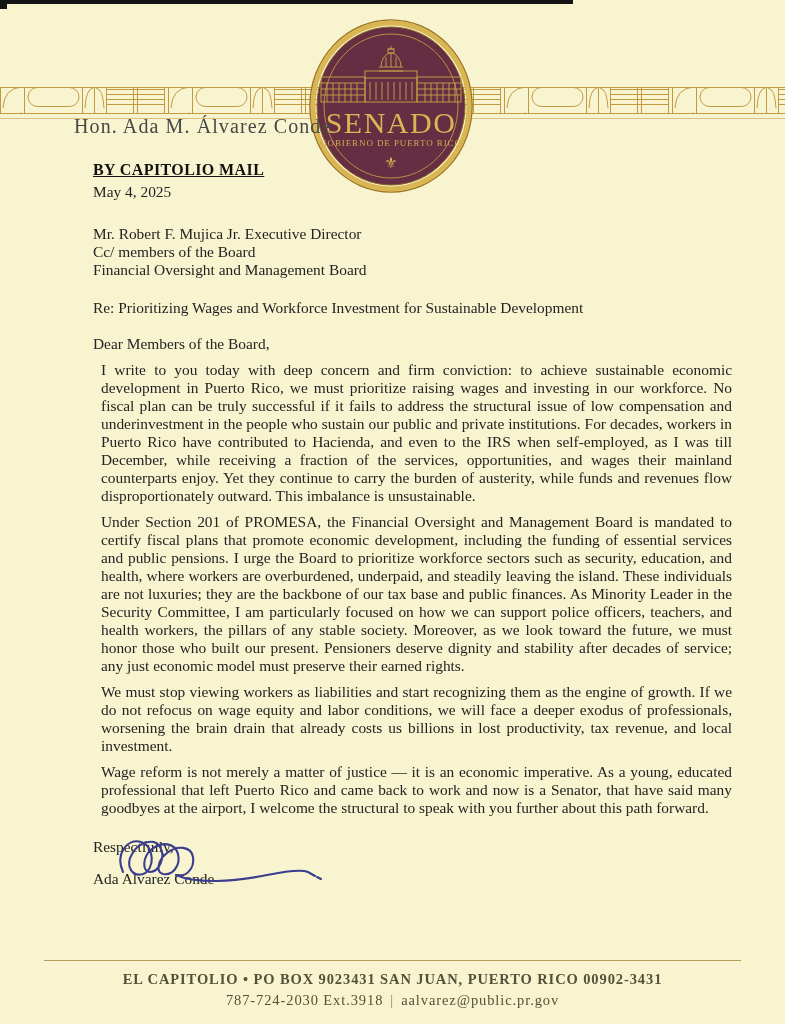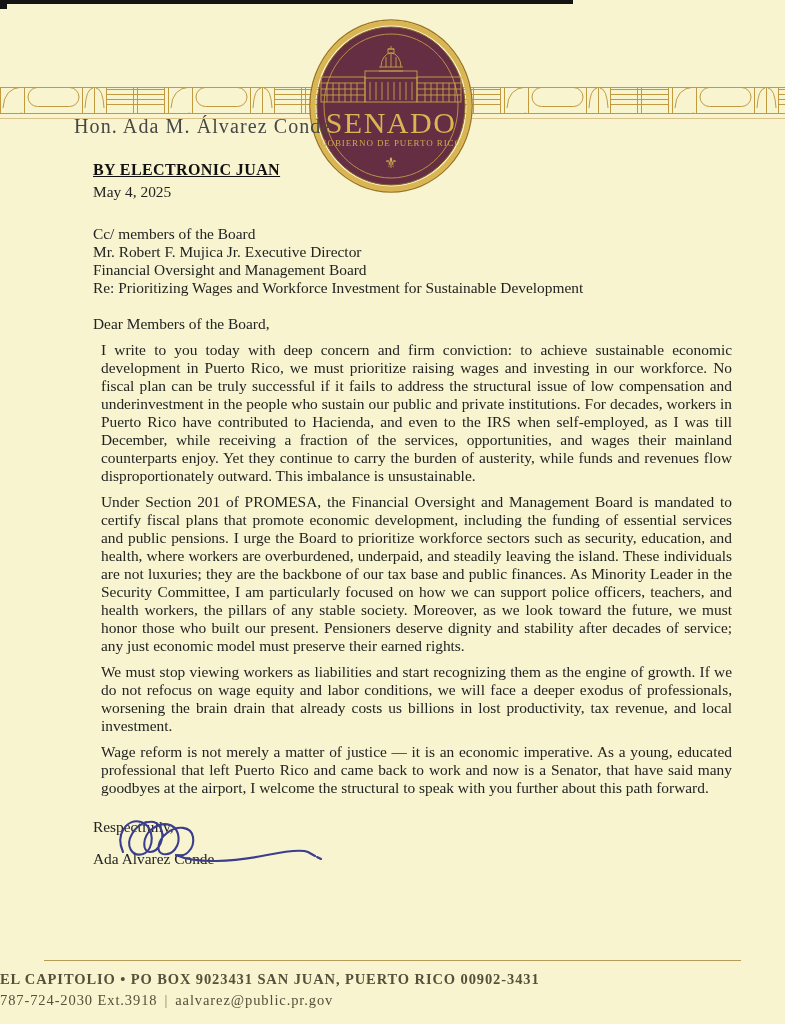--- a/index.html
+++ b/index.html
@@ -12,32 +12,32 @@
   .scan-bar::before{content:"";position:absolute;left:0;top:0;width:7px;height:9px;background:#141414;}
   .frieze{position:absolute;top:84px;left:0;}
   .seal{position:absolute;top:16px;left:306px;}
   .sender{position:absolute;top:116px;left:74px;font-size:20px;line-height:21px;
     color:#474745;letter-spacing:1.1px;}
   .bymail{position:absolute;top:161px;left:93px;font-size:16px;font-weight:bold;
     letter-spacing:0.4px;color:#111;text-decoration:underline;}
   .body-block{position:absolute;top:183px;left:93px;width:647px;font-size:15.4px;line-height:18px;}
   .date{margin:0;}
   .recipients{margin-top:24px;}
-  .subject{}
+  .subject{margin-top:20px;}
   .salutation{margin-top:18px;}
   .body-block p{margin:8px;text-align:justify;}
   .p1{margin-top:19px;}
   .p2{margin-top:23px;}
   .p3{margin-top:17px;}
   .p4{margin-top:17px;}
   .sig-block{position:relative;margin-top:21px;height:70px;}
   .closing{position:absolute;top:0;left:0;}
   .sig-svg{position:absolute;top:-6px;left:8px;z-index:2;}
   .sig-name{position:absolute;top:32px;left:0;}
-  .footer{position:absolute;top:960px;left:0;width:785px;
+  .footer{position:absolute;top:960px;left:0;width:785px;text-align:center;
     color:#55503a;}
   .footer .rule{width:697px;height:1px;background:#b59b55;margin:0 auto 9px auto;}
   .footer .f1{font-size:14.5px;font-weight:600;letter-spacing:0.9px;line-height:19px;}
   .footer .f2{font-size:14.5px;letter-spacing:0.9px;line-height:19px;margin-top:2px;}
   .footer .sep{padding:0 7px;color:#8a8265;}
 </style>
 </head>
 <body>
 
 <div class="page">
@@ -85,28 +85,28 @@
     </g>
     <text x="85" y="117" text-anchor="middle" font-family="Liberation Serif, serif" font-size="30" letter-spacing="1.5" fill="#d9b653">SENADO</text>
     <text x="85" y="130" text-anchor="middle" font-family="Liberation Serif, serif" font-size="9" letter-spacing="0.9" fill="#cfa94f">GOBIERNO DE PUERTO RICO</text>
     <text x="85" y="152" text-anchor="middle" font-family="DejaVu Sans, sans-serif" font-size="15" fill="#d9b653">⚜</text>
   </svg>
 
   <div class="sender">
     <div>Hon. Ada M. Álvarez Conde</div>
   </div>
 
-  <div class="bymail">BY ELECTRONIC JUAN</div>
+  <div class="bymail">BY CAPITOLIO MAIL</div>
 
   <div class="body-block">
     <div class="date">May 4, 2025</div>
 
     <div class="recipients">
+      <div>Mr. Robert F. Mujica Jr. Executive Director</div>
       <div>Cc/ members of the Board</div>
-      <div>Mr. Robert F. Mujica Jr. Executive Director</div>
       <div>Financial Oversight and Management Board</div>
     </div>
 
     <div class="subject">Re: Prioritizing Wages and Workforce Investment for Sustainable Development</div>
     <div class="salutation">Dear Members of the Board,</div>
 
     <p class="p1">I write to you today with deep concern and firm conviction: to achieve sustainable economic development in Puerto Rico, we must prioritize raising wages and investing in our workforce. No fiscal plan can be truly successful if it fails to address the structural issue of low compensation and underinvestment in the people who sustain our public and private institutions. For decades, workers in Puerto Rico have contributed to Hacienda, and even to the IRS when self-employed, as I was till December, while receiving a fraction of the services, opportunities, and wages their mainland counterparts enjoy. Yet they continue to carry the burden of austerity, while funds and revenues flow disproportionately outward. This imbalance is unsustainable.</p>
     <p class="p2">Under Section 201 of PROMESA, the Financial Oversight and Management Board is mandated to certify fiscal plans that promote economic development, including the funding of essential services and public pensions. I urge the Board to prioritize workforce sectors such as security, education, and health, where workers are overburdened, underpaid, and steadily leaving the island. These individuals are not luxuries; they are the backbone of our tax base and public finances. As Minority Leader in the Security Committee, I am particularly focused on how we can support police officers, teachers, and health workers, the pillars of any stable society. Moreover, as we look toward the future, we must honor those who built our present. Pensioners deserve dignity and stability after decades of service; any just economic model must preserve their earned rights.</p>
     <p class="p3">We must stop viewing workers as liabilities and start recognizing them as the engine of growth. If we do not refocus on wage equity and labor conditions, we will face a deeper exodus of professionals, worsening the brain drain that already costs us billions in lost productivity, tax revenue, and local investment.</p>
     <p class="p4">Wage reform is not merely a matter of justice — it is an economic imperative. As a young, educated professional that left Puerto Rico and came back to work and now is a Senator, that have said many goodbyes at the airport, I welcome the structural to speak with you further about this path forward.</p>

